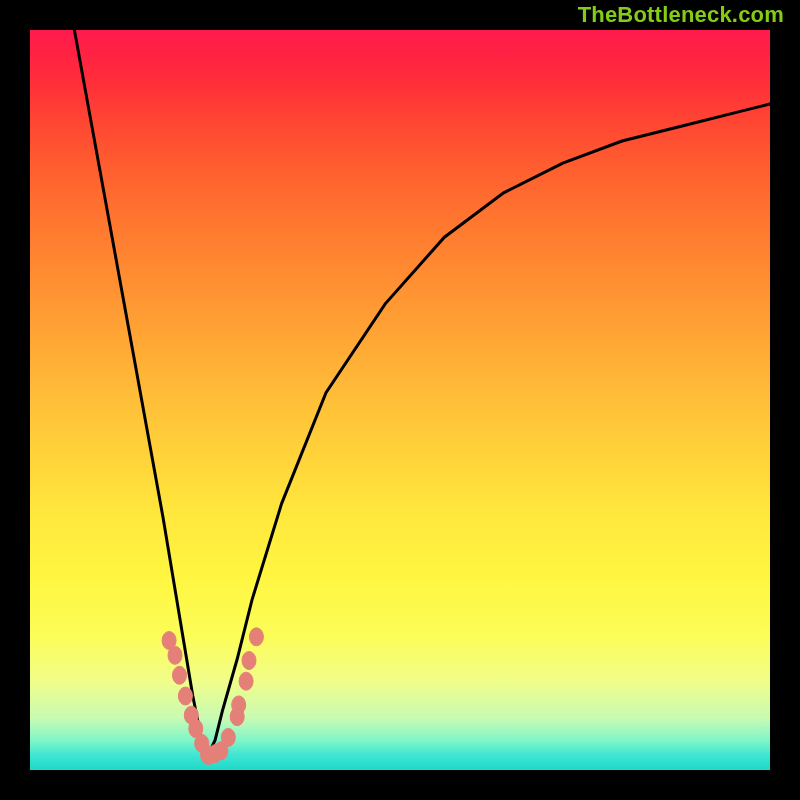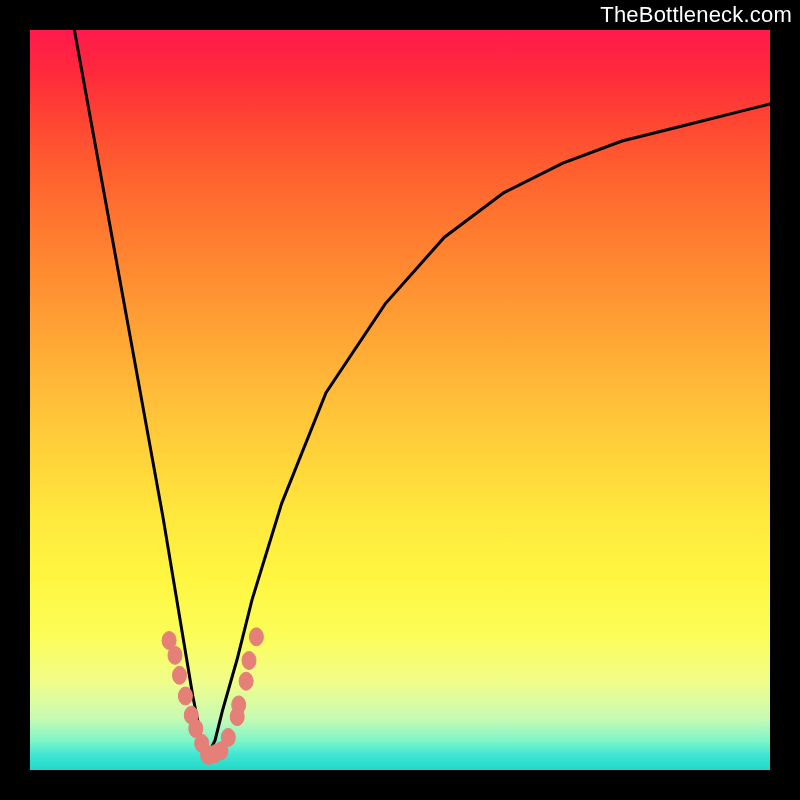--- a/index.html
+++ b/index.html
@@ -46,25 +46,25 @@
     position: absolute;
     left: 30px;
     top: 30px;
     width: 740px;
     height: 740px;
     pointer-events: none;
   }
   #watermark {
     position: absolute;
     top: 2px;
-    right: 8px;
+    right: 16px;
     font-family: Arial, Helvetica, sans-serif;
     font-size: 22px;
-    font-weight: 400;
-    color: #ffffff;
+    font-weight: 700;
+    color: #84cc16;
     letter-spacing: 0.2px;
     user-select: none;
   }
   .curve-path {
     fill: none;
     stroke: #000;
     stroke-width: 3;
     stroke-linecap: round;
   }
   .dot {

